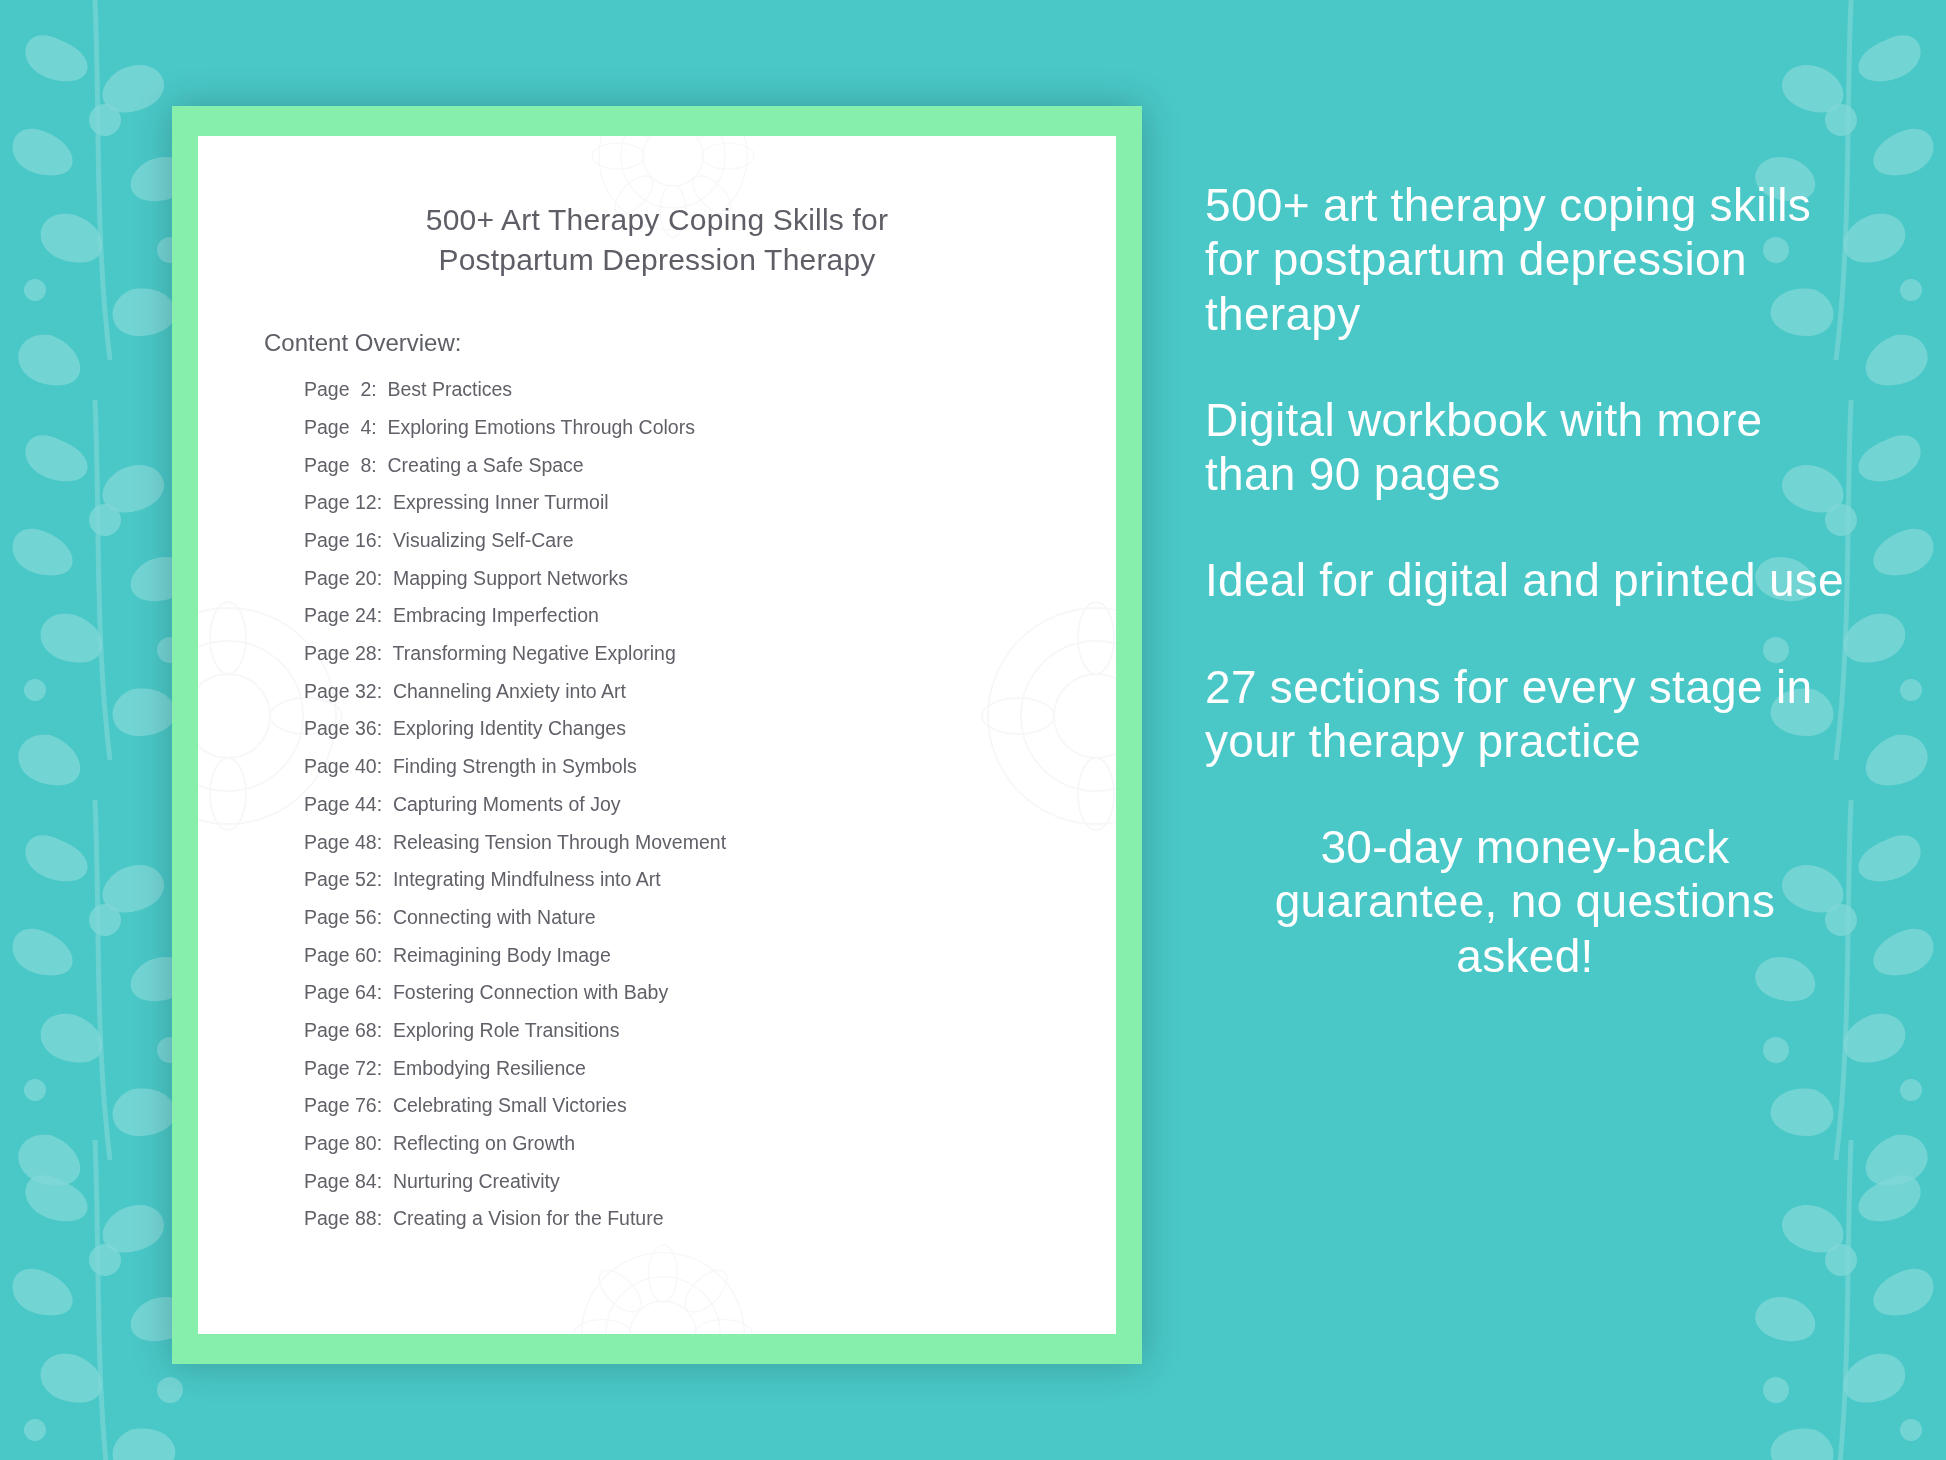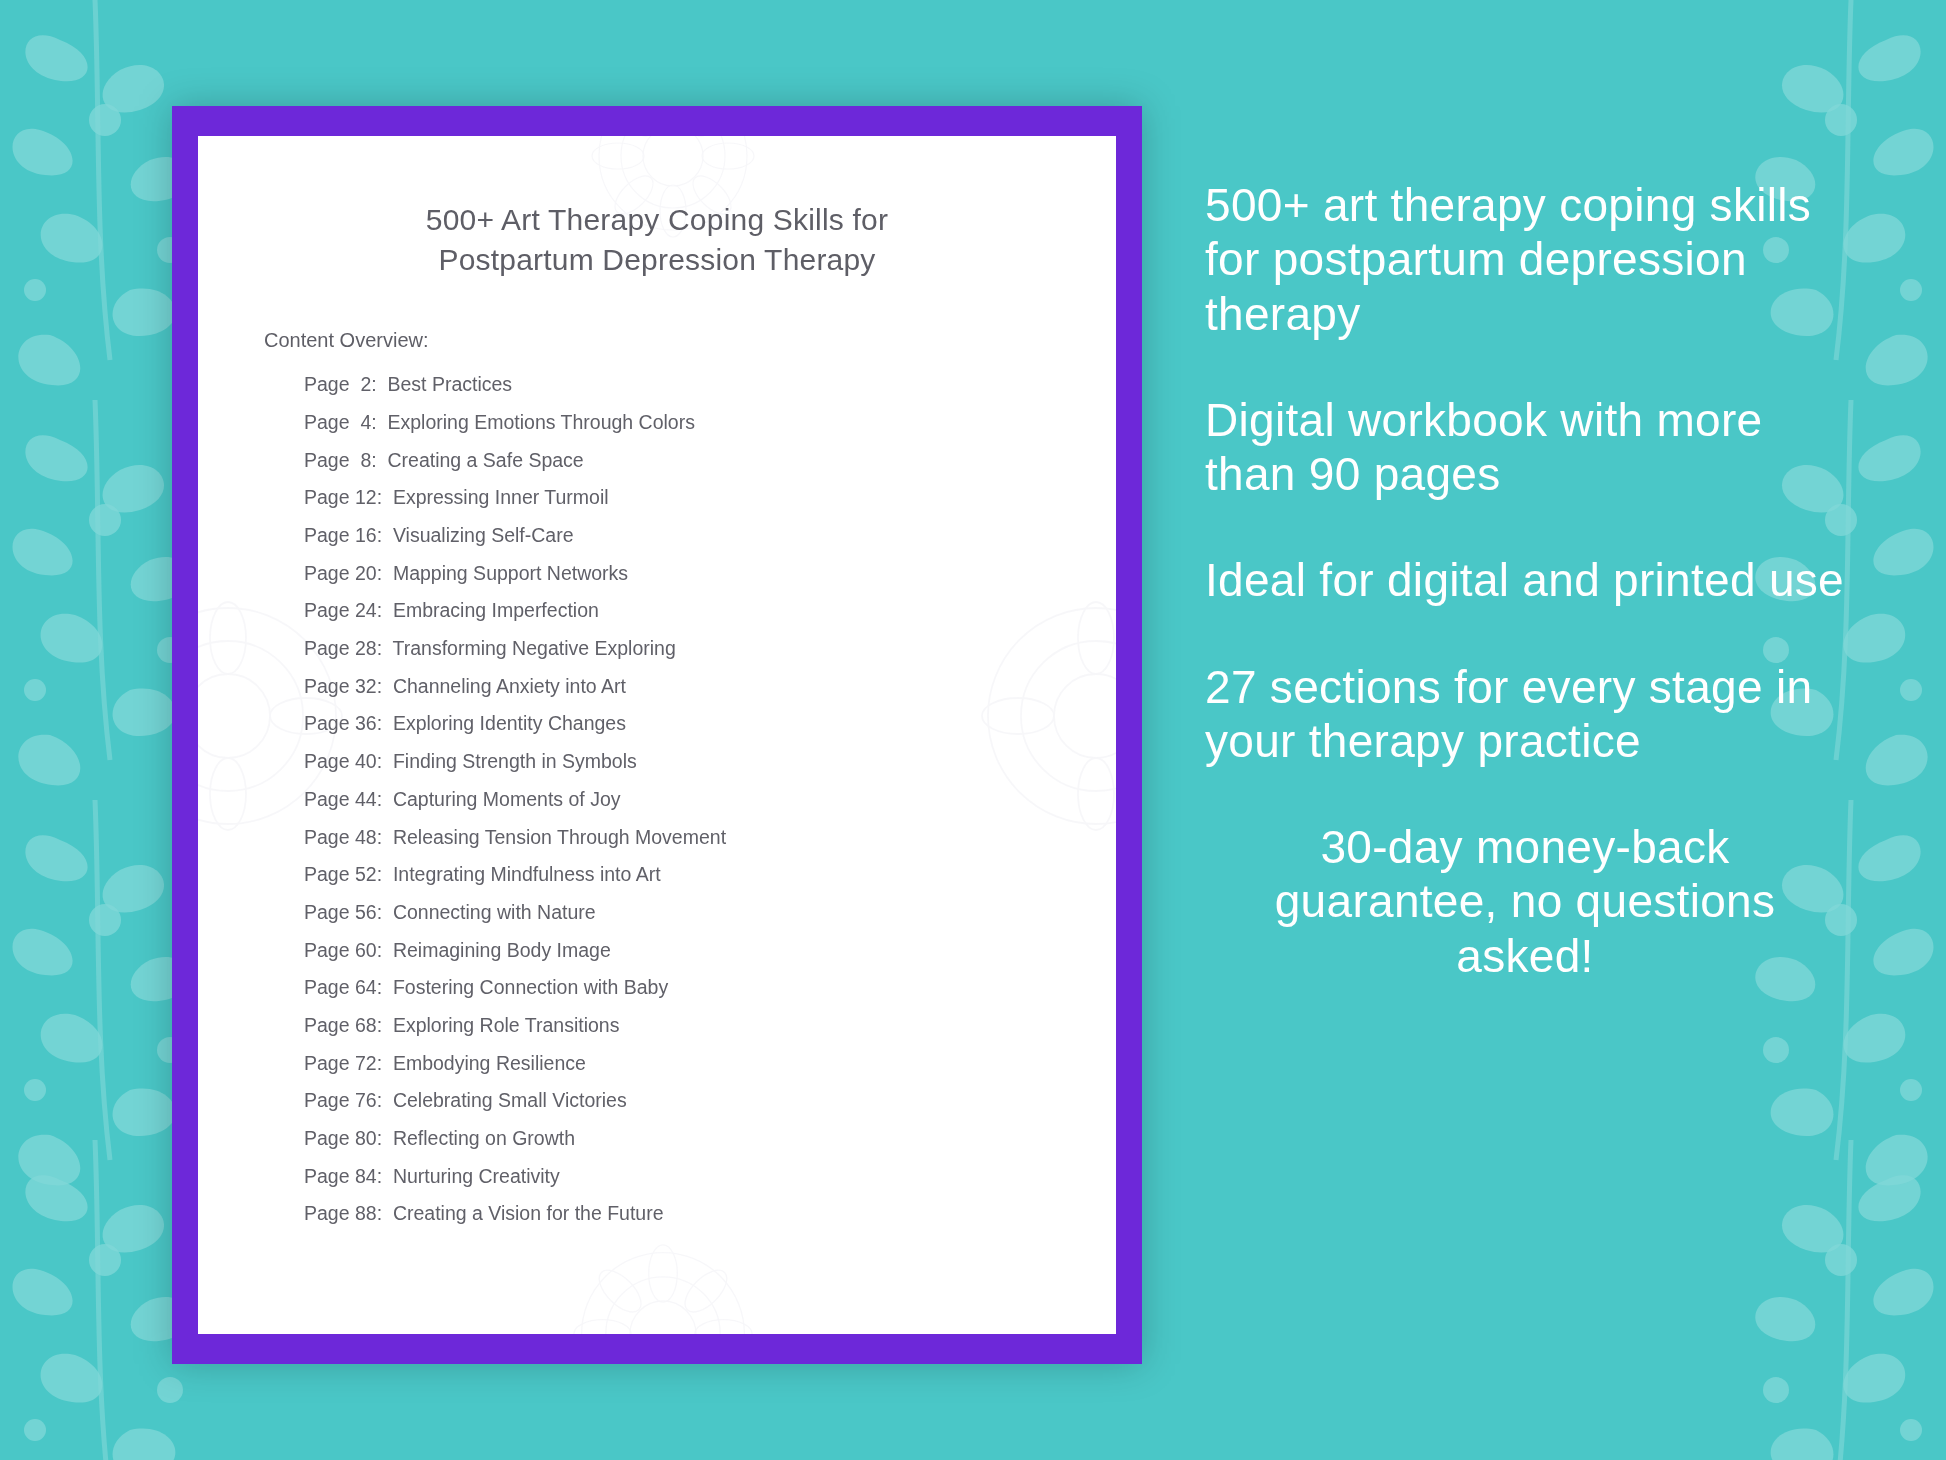--- a/index.html
+++ b/index.html
@@ -44,21 +44,21 @@
     background: rgba(0,0,0,0.22);
     filter: blur(18px);
     border-radius: 4px;
   }
   .page-card {
     position: absolute;
     left: 172px;
     top: 106px;
     width: 970px;
     height: 1258px;
-    background: #6d28d9;
+    background: #86efac;
     box-sizing: border-box;
     padding: 30px 26px;
     overflow: hidden;
   }
   .page-inner {
     position: relative;
     width: 100%;
     height: 100%;
     background: #ffffff;
     box-sizing: border-box;
@@ -80,21 +80,21 @@
     line-height: 1.32;
     font-weight: 400;
     letter-spacing: 0.2px;
     margin: 24px 0 0 0;
     position: relative;
     z-index: 2;
   }
 
   .overview-label {
     color: #5e5e66;
-    font-size: 20px;
+    font-size: 24px;
     margin: 50px 0 14px 8px;
     position: relative;
     z-index: 2;
   }
 
   .toc {
     list-style: none;
     margin: 14px 0 0 0;
     padding: 0 0 0 48px;
     position: relative;

